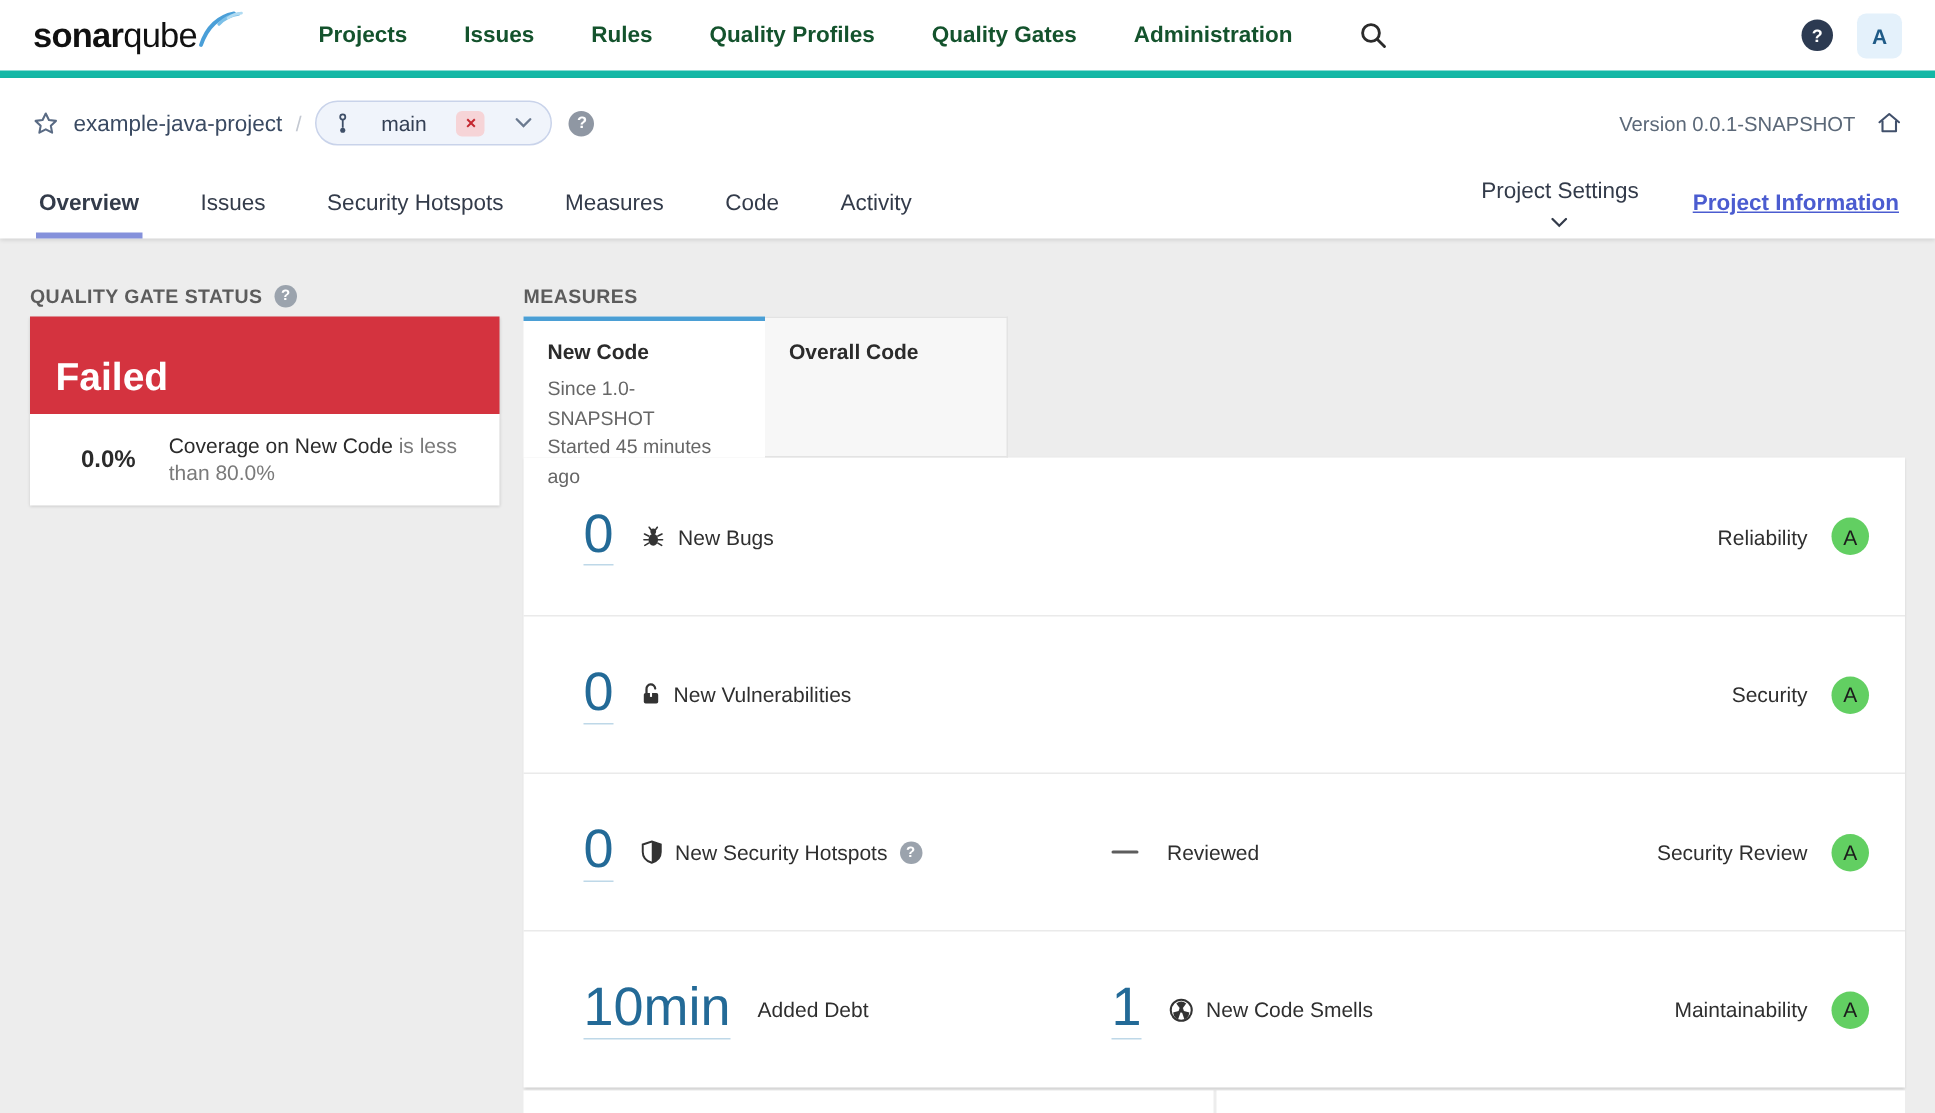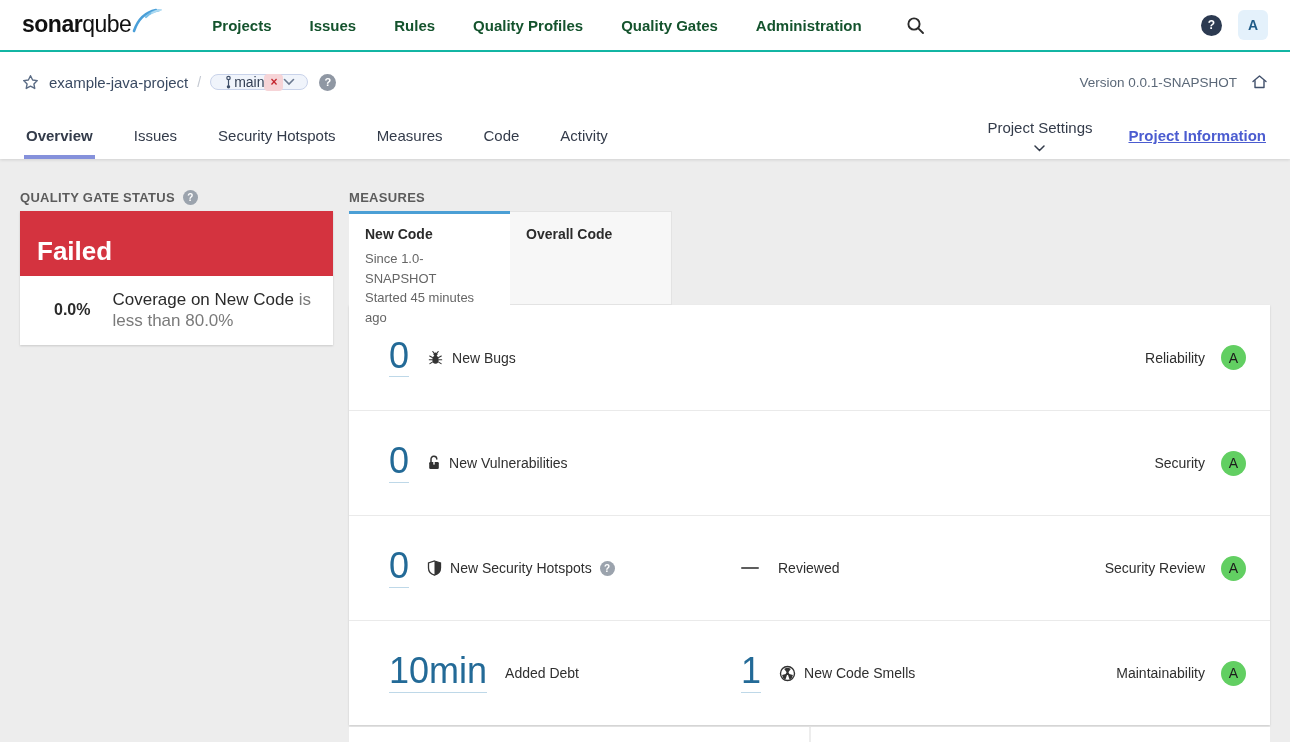--- a/index.html
+++ b/index.html
@@ -1,41 +1,41 @@
 <!DOCTYPE html>
 <html><head>
 <meta charset="utf-8">
 <style>
   * { margin:0; padding:0; box-sizing:border-box; }
   html,body { width:1290px; height:742px; overflow:hidden; }
   body { font-family:"Liberation Sans", sans-serif; background:#ededed; color:#333; }
 
   
-  .topnav { height:52px; background:#fff; border-bottom:2px solid #14b8a6;
+  .topnav { height:52px; background:#fff; border-bottom:5px solid #14b8a6;
             display:flex; align-items:center; padding:0 22px; }
   .logo { display:flex; align-items:flex-start; cursor:pointer; }
   .logo-text { font-size:23px; letter-spacing:-0.5px; color:#111; line-height:1.2; }
   .logo-text b { font-weight:700; }
   .logo-text span { font-weight:400; }
   .nav-links { display:flex; gap:38px; margin-left:50px; }
   .nav-link { font-size:15px; font-weight:700; color:#14532d; cursor:pointer; }
   .nav-search { margin-left:44px; display:flex; align-items:center; cursor:pointer; }
   .nav-right { margin-left:auto; display:flex; align-items:center; gap:16px; }
   .help-bubble { width:21px; height:21px; border-radius:50%; background:#2c3a51; color:#fff;
                  font-size:12px; font-weight:700; display:flex; align-items:center; justify-content:center; cursor:pointer; }
   .avatar { width:30px; height:30px; border-radius:6px; background:#e4f1fb; color:#1f5b87;
             font-size:14px; font-weight:700; display:flex; align-items:center; justify-content:center; cursor:pointer; }
 
   
   .header-block { background:#fff; box-shadow:0 1px 3px rgba(0,0,0,.12); }
   .breadcrumb-row { height:60px; display:flex; align-items:center; padding:0 22px; }
   .crumb-star { display:flex; align-items:center; margin-right:10px; cursor:pointer; }
   .crumb-project { font-size:15px; color:#3a4a62; font-weight:400; cursor:pointer; }
   .crumb-sep { margin:0 9px; color:#c3c8d1; font-size:14px; }
-  .branch-pill { height:16px; display:flex; align-items:center; gap:0; padding:0 12px;
+  .branch-pill { height:30px; display:flex; align-items:center; gap:20px; padding:0 12px;
                  background:#f0f4fb; border:1px solid #c9d3ea; border-radius:15px; cursor:pointer; }
   .branch-name { font-size:14px; color:#333f54; }
   .branch-close { width:19px; height:17px; border-radius:4px; background:#f6d4d7; color:#c4272f;
                   font-size:12px; font-weight:700; display:flex; align-items:center; justify-content:center; cursor:pointer; }
   .branch-help { width:17px; height:17px; border-radius:50%; background:#8f97a3; color:#fff; font-size:11px;
                  font-weight:700; display:flex; align-items:center; justify-content:center; margin-left:11px; cursor:pointer; }
   .breadcrumb-right { margin-left:auto; display:flex; align-items:center; gap:14px; }
   .version-text { font-size:13.5px; color:#5b6878; }
 
   .tabs-row { display:flex; align-items:center; padding:0 24px; }
@@ -53,21 +53,21 @@
   .q-icon { width:15px; height:15px; border-radius:50%; background:#9ba3ad; color:#fff; font-size:10px;
             font-weight:700; display:flex; align-items:center; justify-content:center; cursor:pointer; }
 
   .left-col { width:313px; flex:none; }
   .qg-failed { background:#d4333f; color:#fff; padding:25px 17px 0; height:65px; box-shadow:0 1px 2px rgba(0,0,0,.15); }
   .qg-status { font-size:26px; font-weight:700; margin-bottom:11px; }
   .qg-sub { font-size:13px; }
   .qg-condition { background:#fff; box-shadow:0 1px 2px rgba(0,0,0,.15); padding:13px 16px 13px 34px;
                   display:flex; align-items:center; gap:22px; cursor:pointer; }
   .qg-cond-value { font-size:16px; font-weight:700; color:#2b2b2b; flex:none; }
-  .qg-cond-text { font-size:17px; line-height:1.25; color:#2b2b2b; }
+  .qg-cond-text { font-size:14px; line-height:1.25; color:#2b2b2b; }
   .qg-cond-text .muted { color:#7a7a7a; }
 
   .right-col { flex:1; }
   .mtabs { display:flex; height:94px; }
   .mtab-active { width:161px; background:#fff; border-top:3px solid #4b9fd5; padding:12px 16px; cursor:pointer; }
   .mtab-active .mtab-title { font-size:14px; font-weight:700; color:#2b2b2b; margin-bottom:7px; }
   .mtab-line { font-size:13px; color:#666; line-height:1.5; }
   .mtab-inactive { width:162px; background:#f7f7f7; border:1px solid #e3e3e3; border-left:none; padding:14px 16px; cursor:pointer; }
   .mtab-inactive .mtab-title { font-size:14px; font-weight:700; color:#2b2b2b; }
 

